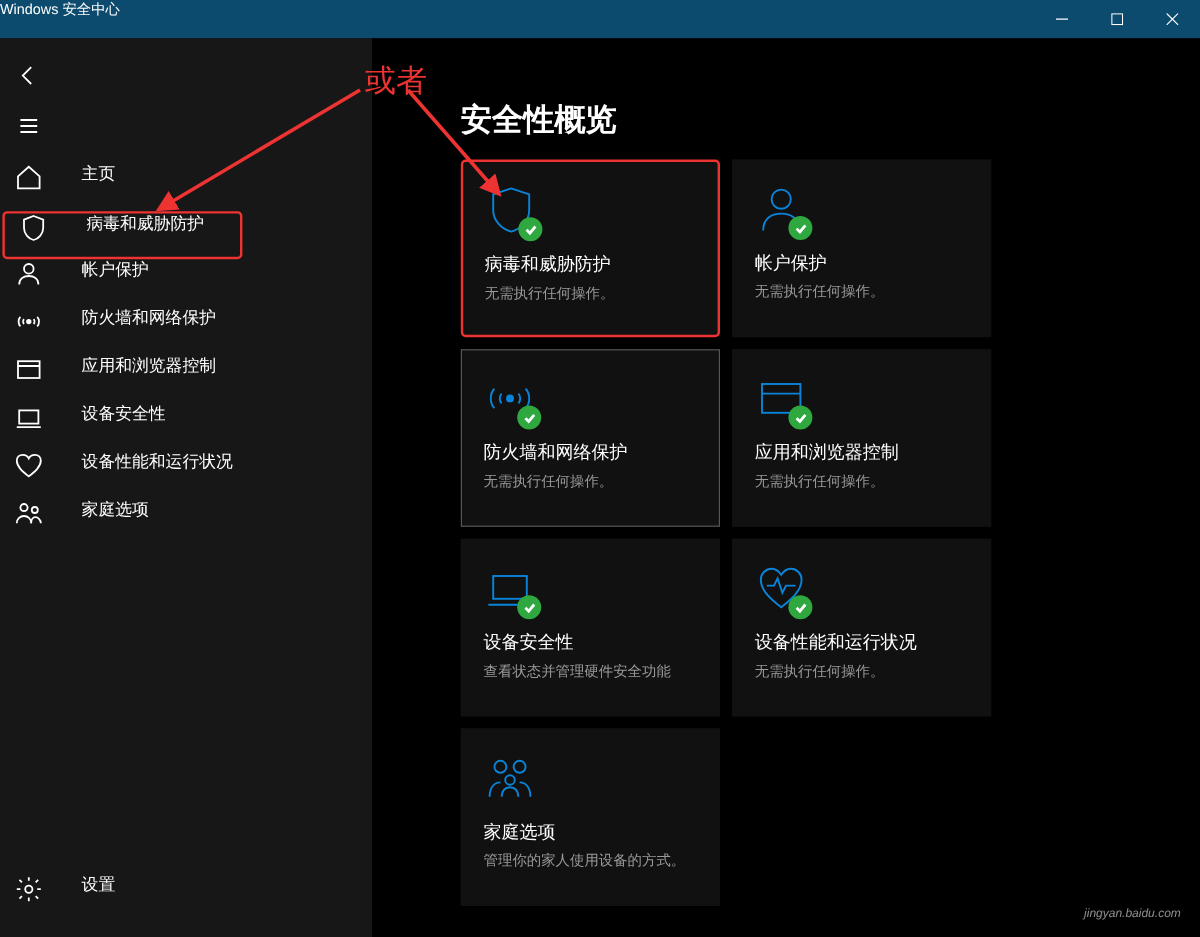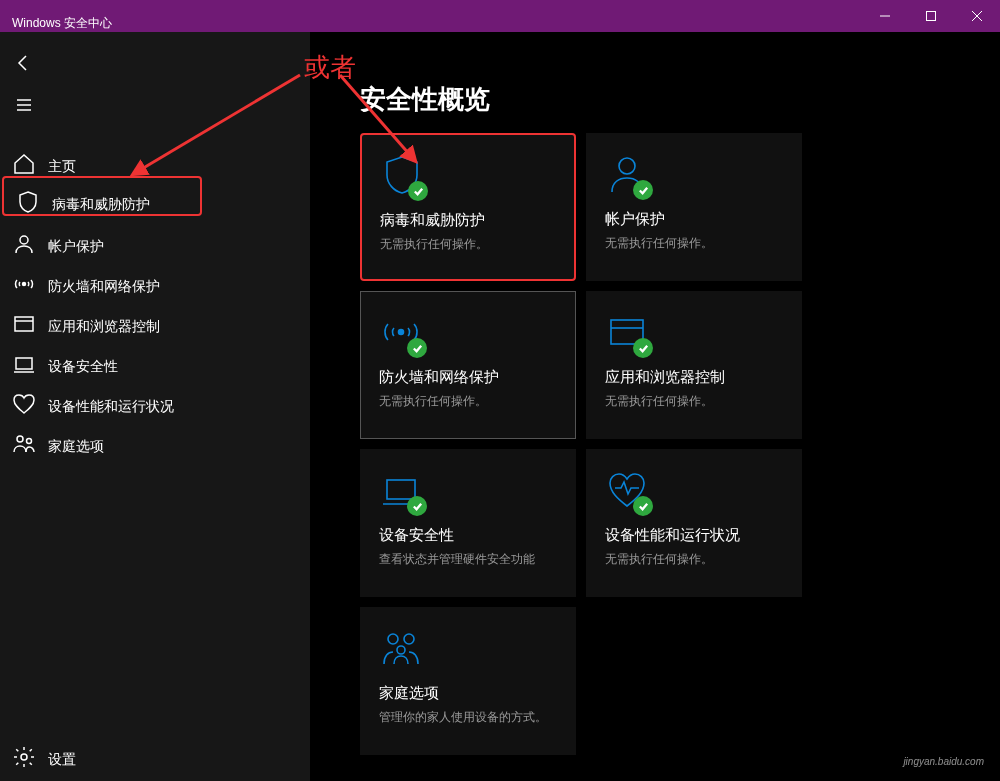--- a/index.html
+++ b/index.html
@@ -6,25 +6,25 @@
   body {
     width: 1000px; height: 781px;
     background: #000;
     font-family: "Microsoft YaHei", "Segoe UI", sans-serif;
     color: #fff;
     overflow: hidden;
     position: relative;
   }
   .titlebar {
     height: 32px;
-    background: #701a75;
+    background: #0c4a6e;
     display: flex;
-    align-items: flex-end;
+    align-items: flex-start;
     justify-content: space-between;
-    padding-left: 12px;
+    padding-left: 0;
   }
   .titlebar-title { font-size: 12px; color: #fff; }
   .window-controls { display: flex; }
   .window-btn {
     width: 46px; height: 32px;
     display: flex; align-items: center; justify-content: center;
     color: #fff;
   }
   .window-btn svg { width: 10px; height: 10px; }
   .body-wrap { display: flex; height: calc(100% - 32px); }
@@ -36,44 +36,45 @@
     padding-top: 10px;
   }
   .sidebar-top-btn {
     width: 48px; height: 42px;
     display: flex; align-items: center; justify-content: center;
   }
   .nav-list { flex: 1; padding-top: 10px; }
   .nav-item {
     height: 40px;
     display: flex;
-    align-items: flex-end;
+    align-items: flex-start;
     padding-left: 12px;
     font-size: 14px;
     color: #fff;
+    gap: 20px;
   }
   .nav-icon {
     width: 24px; height: 24px;
     display: flex; align-items: center; justify-content: center;
     margin-right: 12px;
   }
   .nav-icon svg { stroke: #fff; fill: none; stroke-width: 1.5; }
   .nav-highlight {
     border: 2px solid #e33;
     border-radius: 4px;
     margin: 0 4px 0 2px;
     width: 200px;
   }
   .sidebar-bottom {
     padding-bottom: 12px;
   }
   .main {
     flex: 1;
     background: #000;
-    padding: 50px 0 0 50px;
+    padding: 50px 0 0 74px;
     overflow: hidden;
   }
   .page-title { font-size: 26px; font-weight: 600; margin-bottom: 16px; }
   .page-subtitle { font-size: 14px; color: #ccc; margin-bottom: 30px; }
   .tiles {
     display: grid;
     grid-template-columns: 216px 216px;
     gap: 10px;
   }
   .tile {

